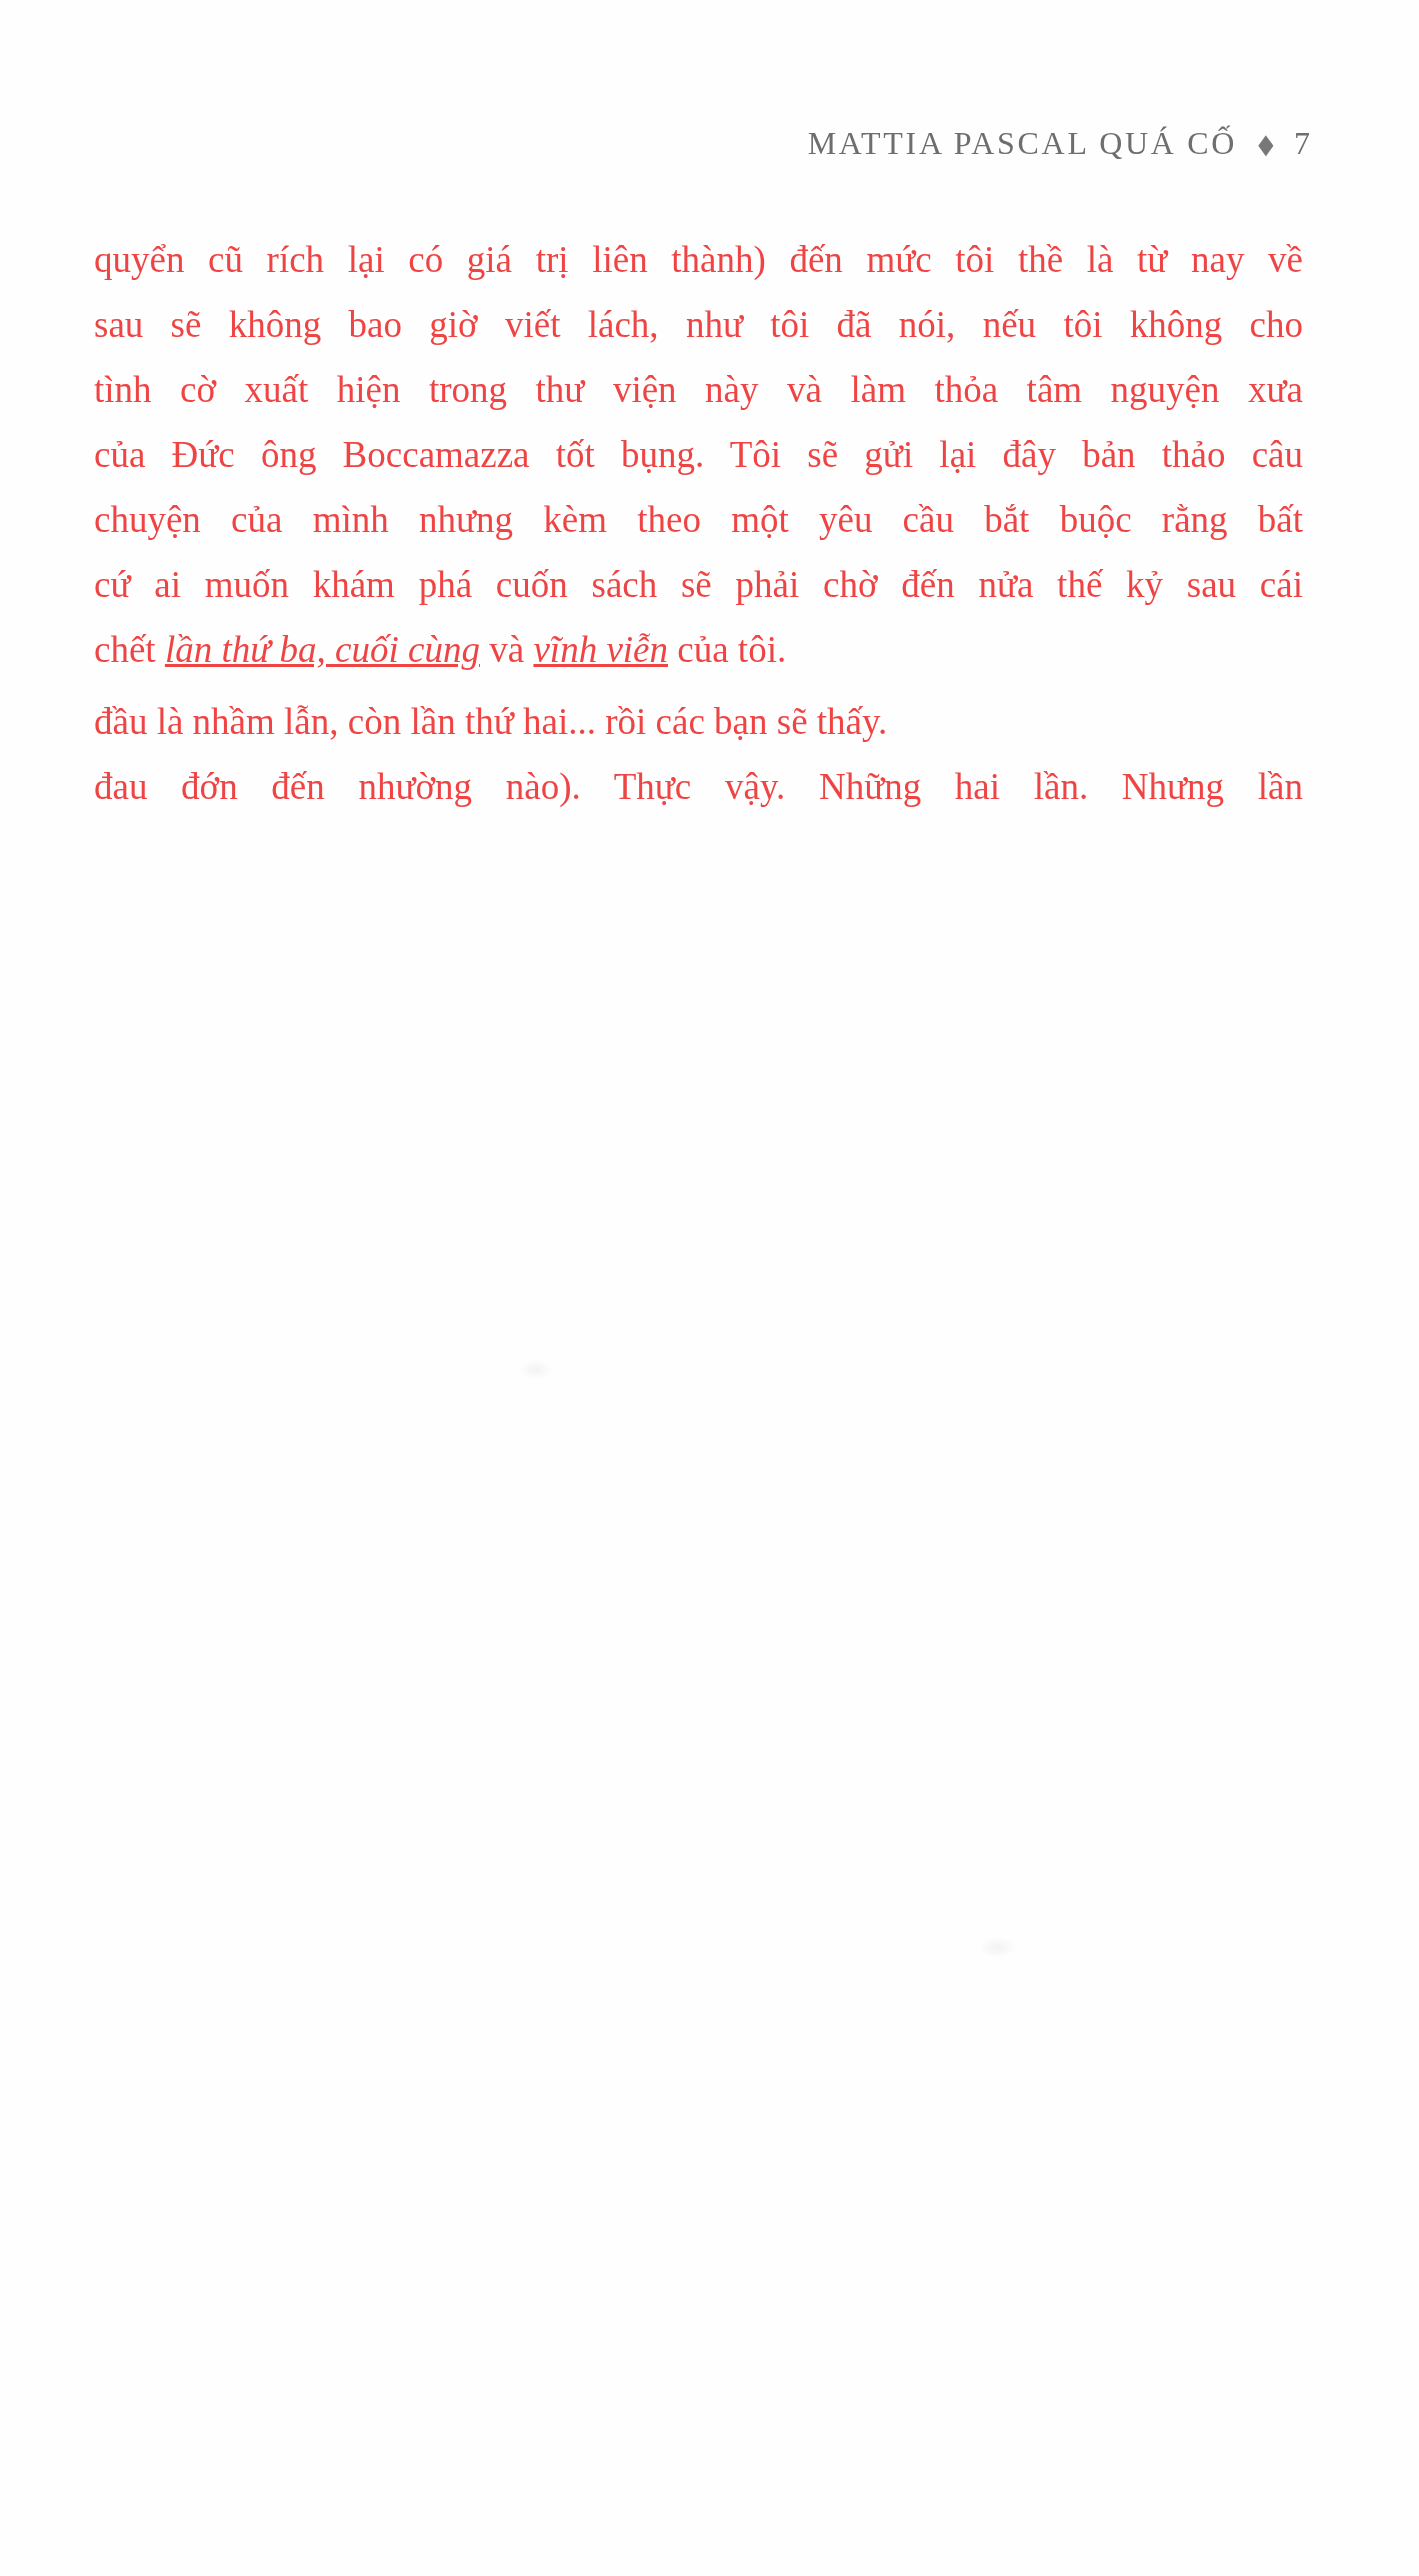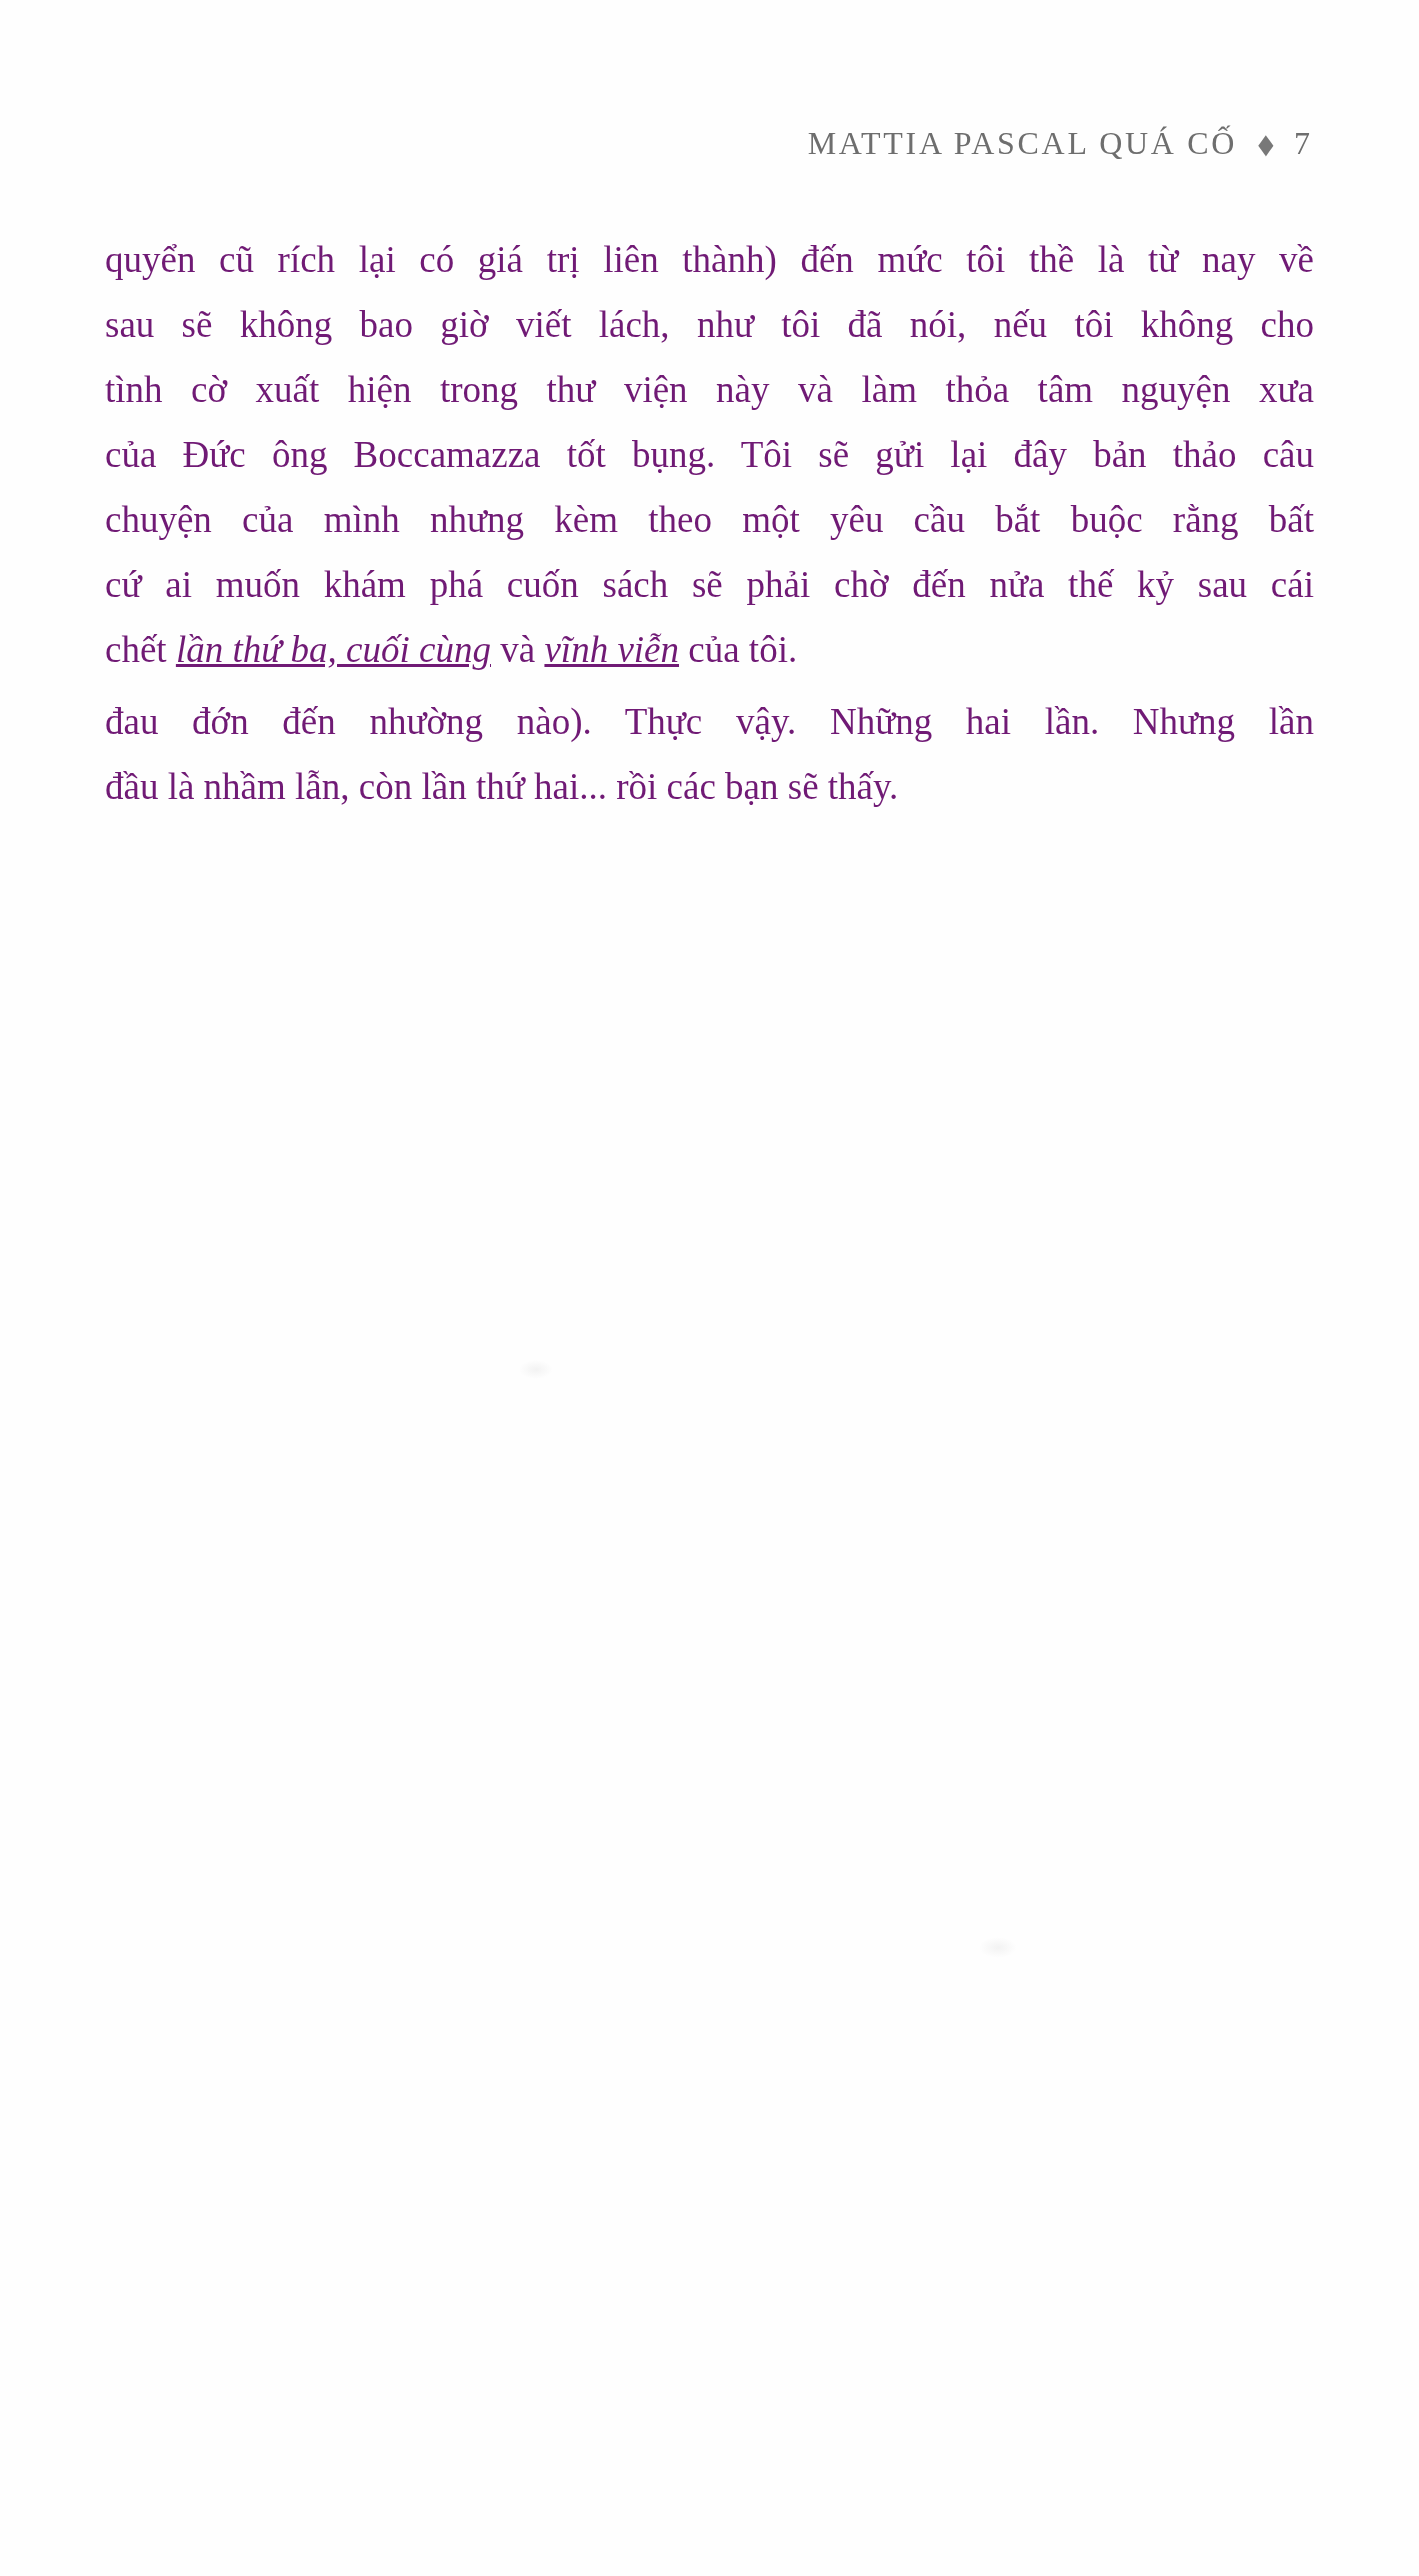--- a/index.html
+++ b/index.html
@@ -30,25 +30,25 @@
     font-family: "DejaVu Sans", sans-serif;
     font-size: 27.5px;
     vertical-align: 1.4px;
   }
   .running-header .page-num {
     letter-spacing: 0;
   }
   .body-text {
     position: absolute;
     top: 227px;
-    left: 105px;
+    left: 94px;
     width: 1209px;
     font-size: 37px;
     line-height: 65px;
-    color: #701a75;
+    color: #ef4444;
   }
   .paragraph { display: block; }
   .paragraph + .paragraph { margin-top: 6.9px; }
   .line {
     text-align: justify;
     text-align-last: justify;
     white-space: nowrap;
   }
   .line.last {
     text-align-last: left;
@@ -78,22 +78,22 @@
       <div class="paragraph">
         <div class="line"><span>quyển cũ rích lại có giá trị liên thành) đến mức tôi thề là từ nay về</span></div>
         <div class="line"><span>sau sẽ không bao giờ viết lách, như tôi đã nói, nếu tôi không cho</span></div>
         <div class="line"><span>tình cờ xuất hiện trong thư viện này và làm thỏa tâm nguyện xưa</span></div>
         <div class="line"><span>của Đức ông Boccamazza tốt bụng. Tôi sẽ gửi lại đây bản thảo câu</span></div>
         <div class="line"><span>chuyện của mình nhưng kèm theo một yêu cầu bắt buộc rằng bất</span></div>
         <div class="line"><span>cứ ai muốn khám phá cuốn sách sẽ phải chờ đến nửa thế kỷ sau cái</span></div>
         <div class="line last"><span>chết </span><span class="italic">lần thứ ba, cuối cùng</span><span> và </span><span class="italic">vĩnh viễn</span><span> của tôi.</span></div>
       </div>
       <div class="paragraph">
+        <div class="line last"><span>đầu là nhầm lẫn, còn lần thứ hai... rồi các bạn sẽ thấy.</span></div>
         <div class="line"><span>đau đớn đến nhường nào). Thực vậy. Những hai lần. Nhưng lần</span></div>
-        <div class="line last"><span>đầu là nhầm lẫn, còn lần thứ hai... rồi các bạn sẽ thấy.</span></div>
       </div>
     </div>
 
   <div class="smudge smudge-1"></div>
   <div class="smudge smudge-2"></div>
 
 </div>
 
 
 </body></html>

